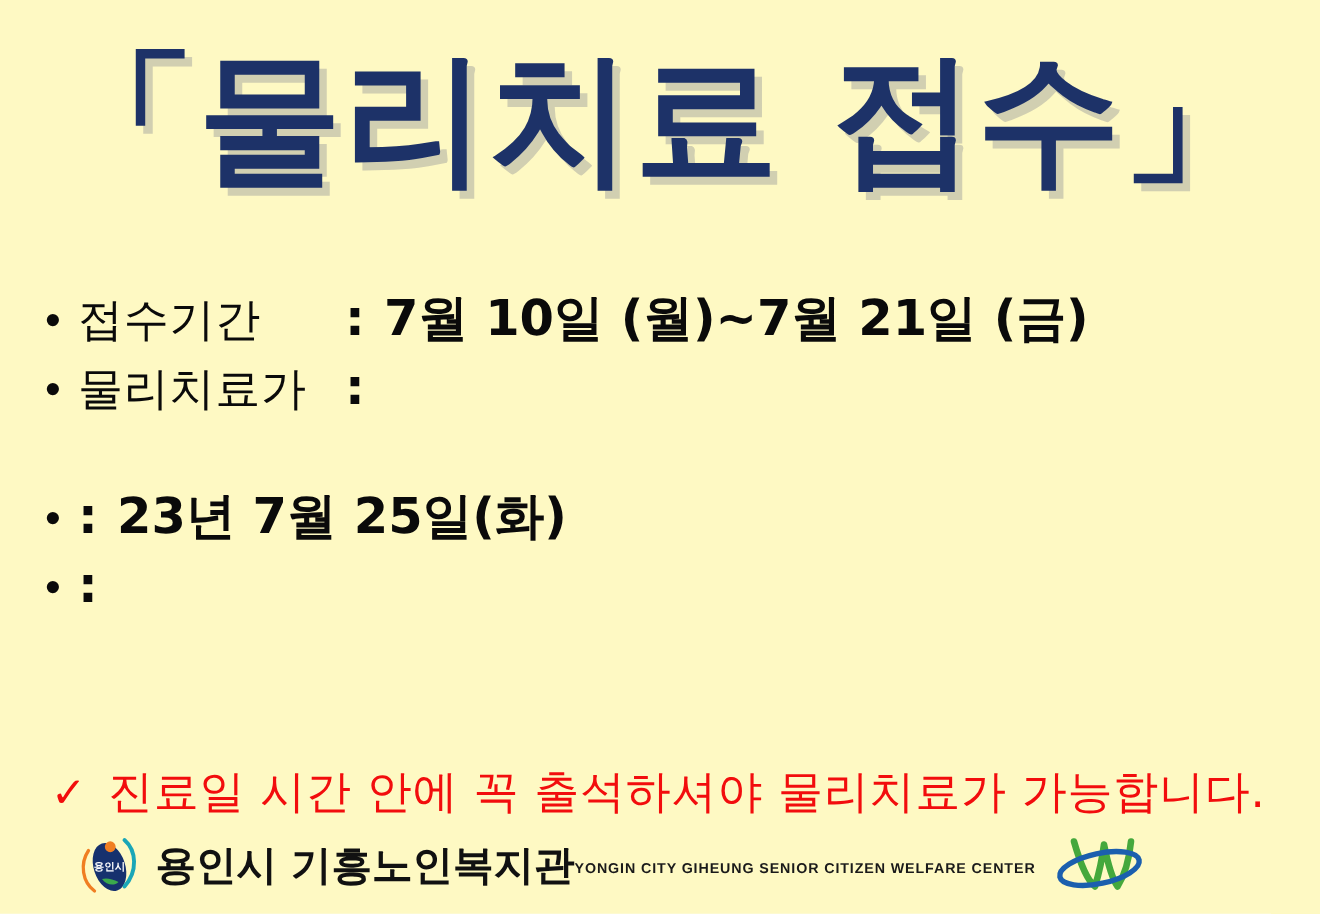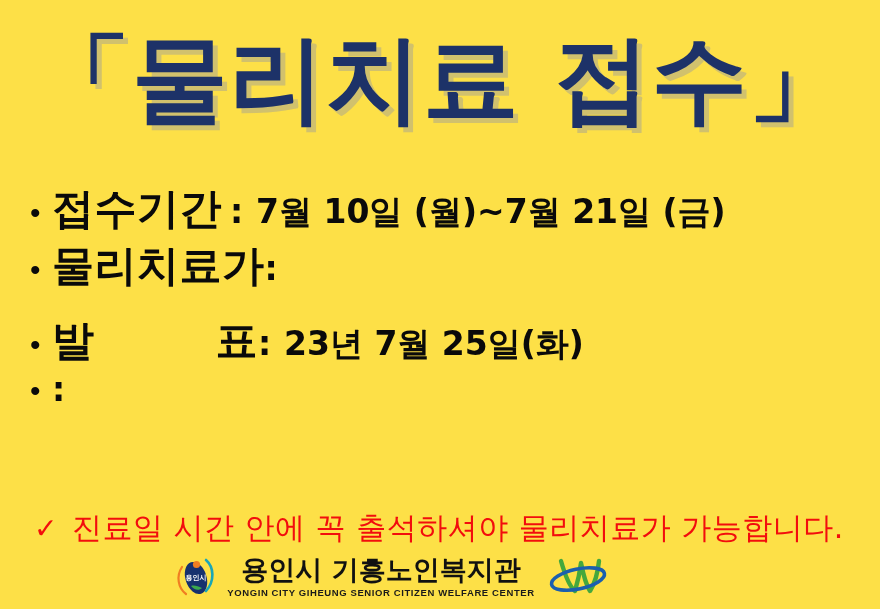--- a/index.html
+++ b/index.html
@@ -12,21 +12,21 @@
     background: #fcfcfa;
     font-family: "Liberation Sans", "DejaVu Sans", sans-serif;
     overflow: hidden;
     position: relative;
   }
   .poster {
     width: 880px;
     height: 609px;
     position: relative;
     box-sizing: border-box;
-    background: #fde047;
+    background: #fef9c3;
   }
 
   
   .title-wrap {
     position: absolute;
     top: 26px;
     left: 0;
     width: 880px;
     text-align: center;
   }
@@ -60,22 +60,22 @@
     width: 22px;
     flex: 0 0 22px;
     color: #0a0a0a;
     font-size: 30px;
     line-height: 1;
     text-align: left;
   }
   .label {
     flex: 0 0 178px;
     font-family: "DejaVu Sans", "Liberation Sans", sans-serif;
-    font-weight: bold;
-    font-size: 42px;
+    font-weight: normal;
+    font-size: 30px;
     color: #0a0a0a;
     white-space: pre;
     letter-spacing: 0.5px;
   }
   .colon {
     flex: 0 0 26px;
     font-family: "DejaVu Sans", "Liberation Sans", sans-serif;
     font-weight: bold;
     font-size: 33px;
     color: #0a0a0a;
@@ -131,38 +131,37 @@
     font-weight: normal;
     font-size: 30px;
     color: #f20d0d;
     white-space: nowrap;
     letter-spacing: 0.5px;
   }
 
   
   .footer {
     position: absolute;
-    left: 0;
+    left: 16px;
     top: 554px;
     width: 744px;
     display: flex;
     align-items: center;
     justify-content: center;
     gap: 8px;
     padding-left: 20px;
   }
   .city-emblem {
     width: 46px;
     height: 46px;
     flex: 0 0 46px;
     position: relative;
   }
   .footer-text-block {
     display: flex;
-    flex-direction: column;
     align-items: center;
     justify-content: center;
     line-height: 1;
   }
   .footer-kr {
     font-family: "DejaVu Sans", "Liberation Sans", sans-serif;
     font-weight: bold;
     font-size: 27px;
     color: #111111;
     letter-spacing: 0px;
@@ -204,21 +203,20 @@
     </div>
 
     <div class="info-row">
       <span class="bullet">•</span>
       <span class="label">물리치료가</span>
       <span class="colon">:</span>
     </div>
 
     <div class="info-row">
       <span class="bullet">•</span>
-      <span class="label">발        표</span>
       <span class="colon">:</span>
       <span class="value">23년 7월 25일(화)</span>
     </div>
 
     <div class="info-row">
       <span class="bullet">•</span>
       <span class="colon">:</span>
     </div>
 
   </div>

